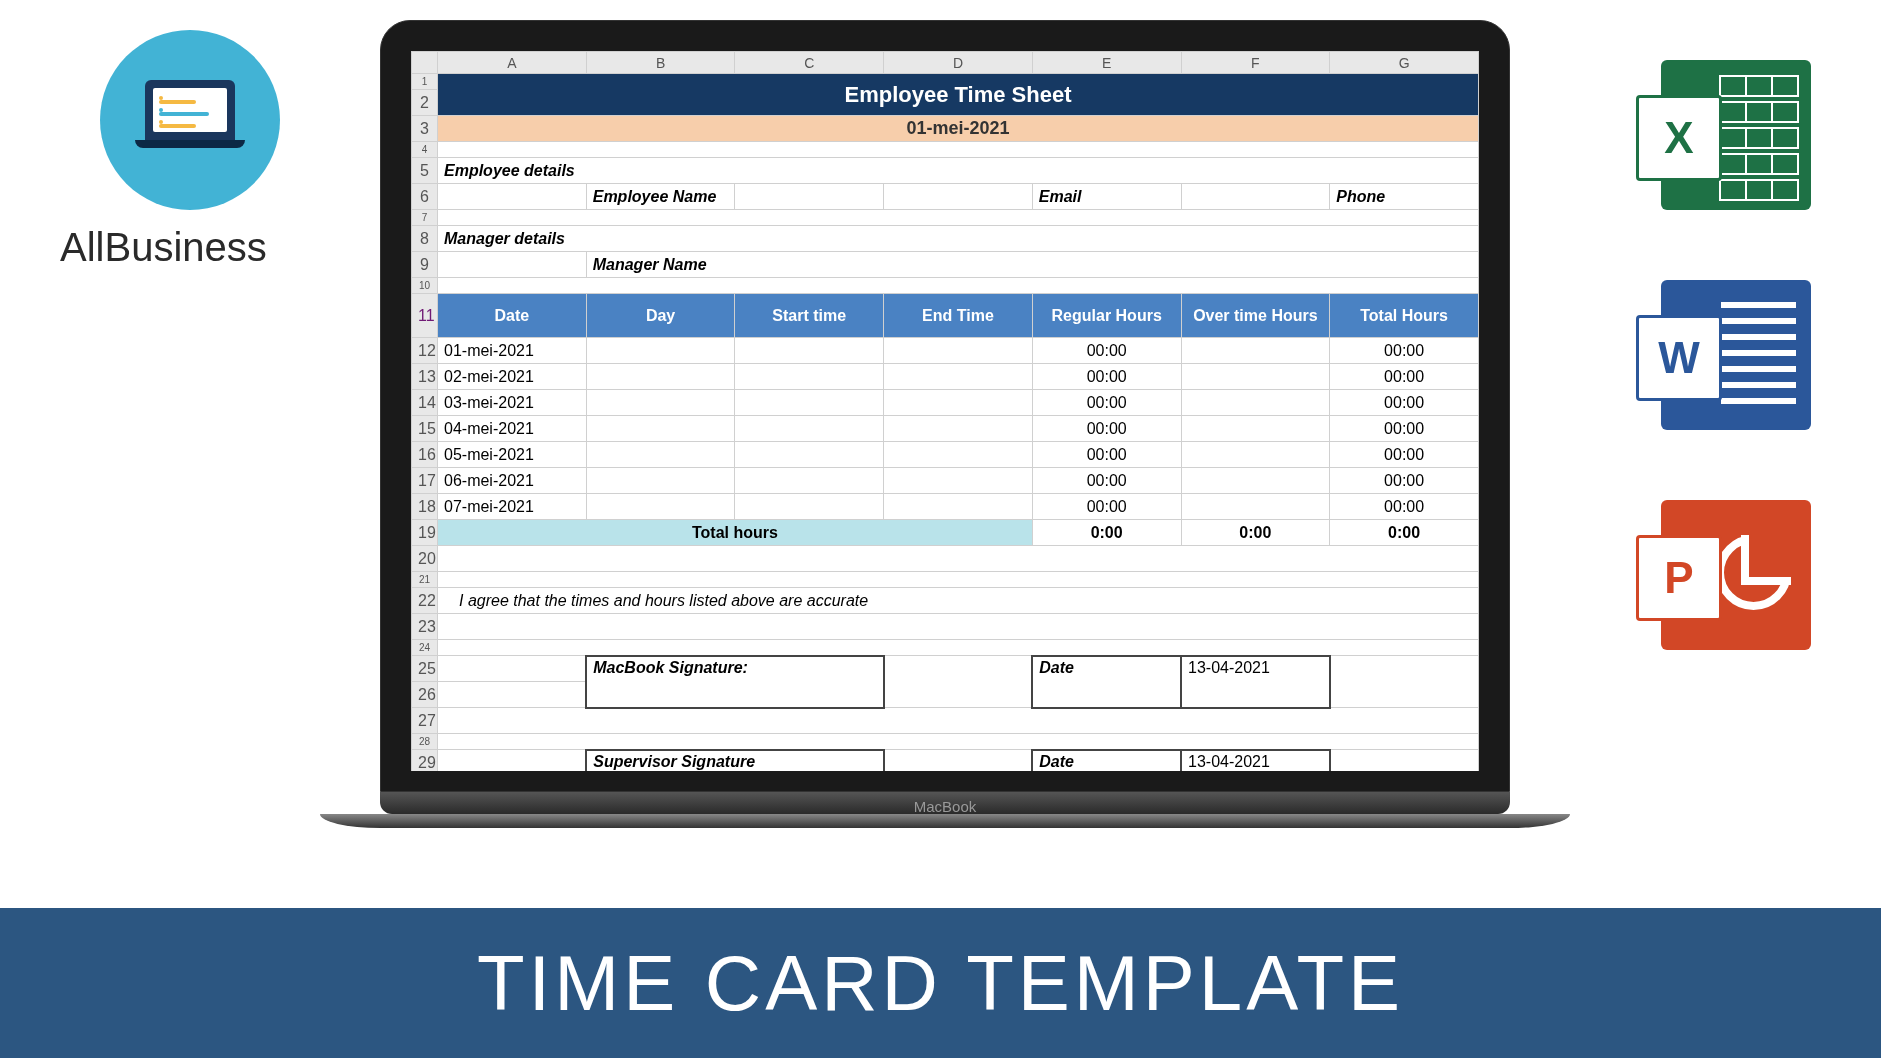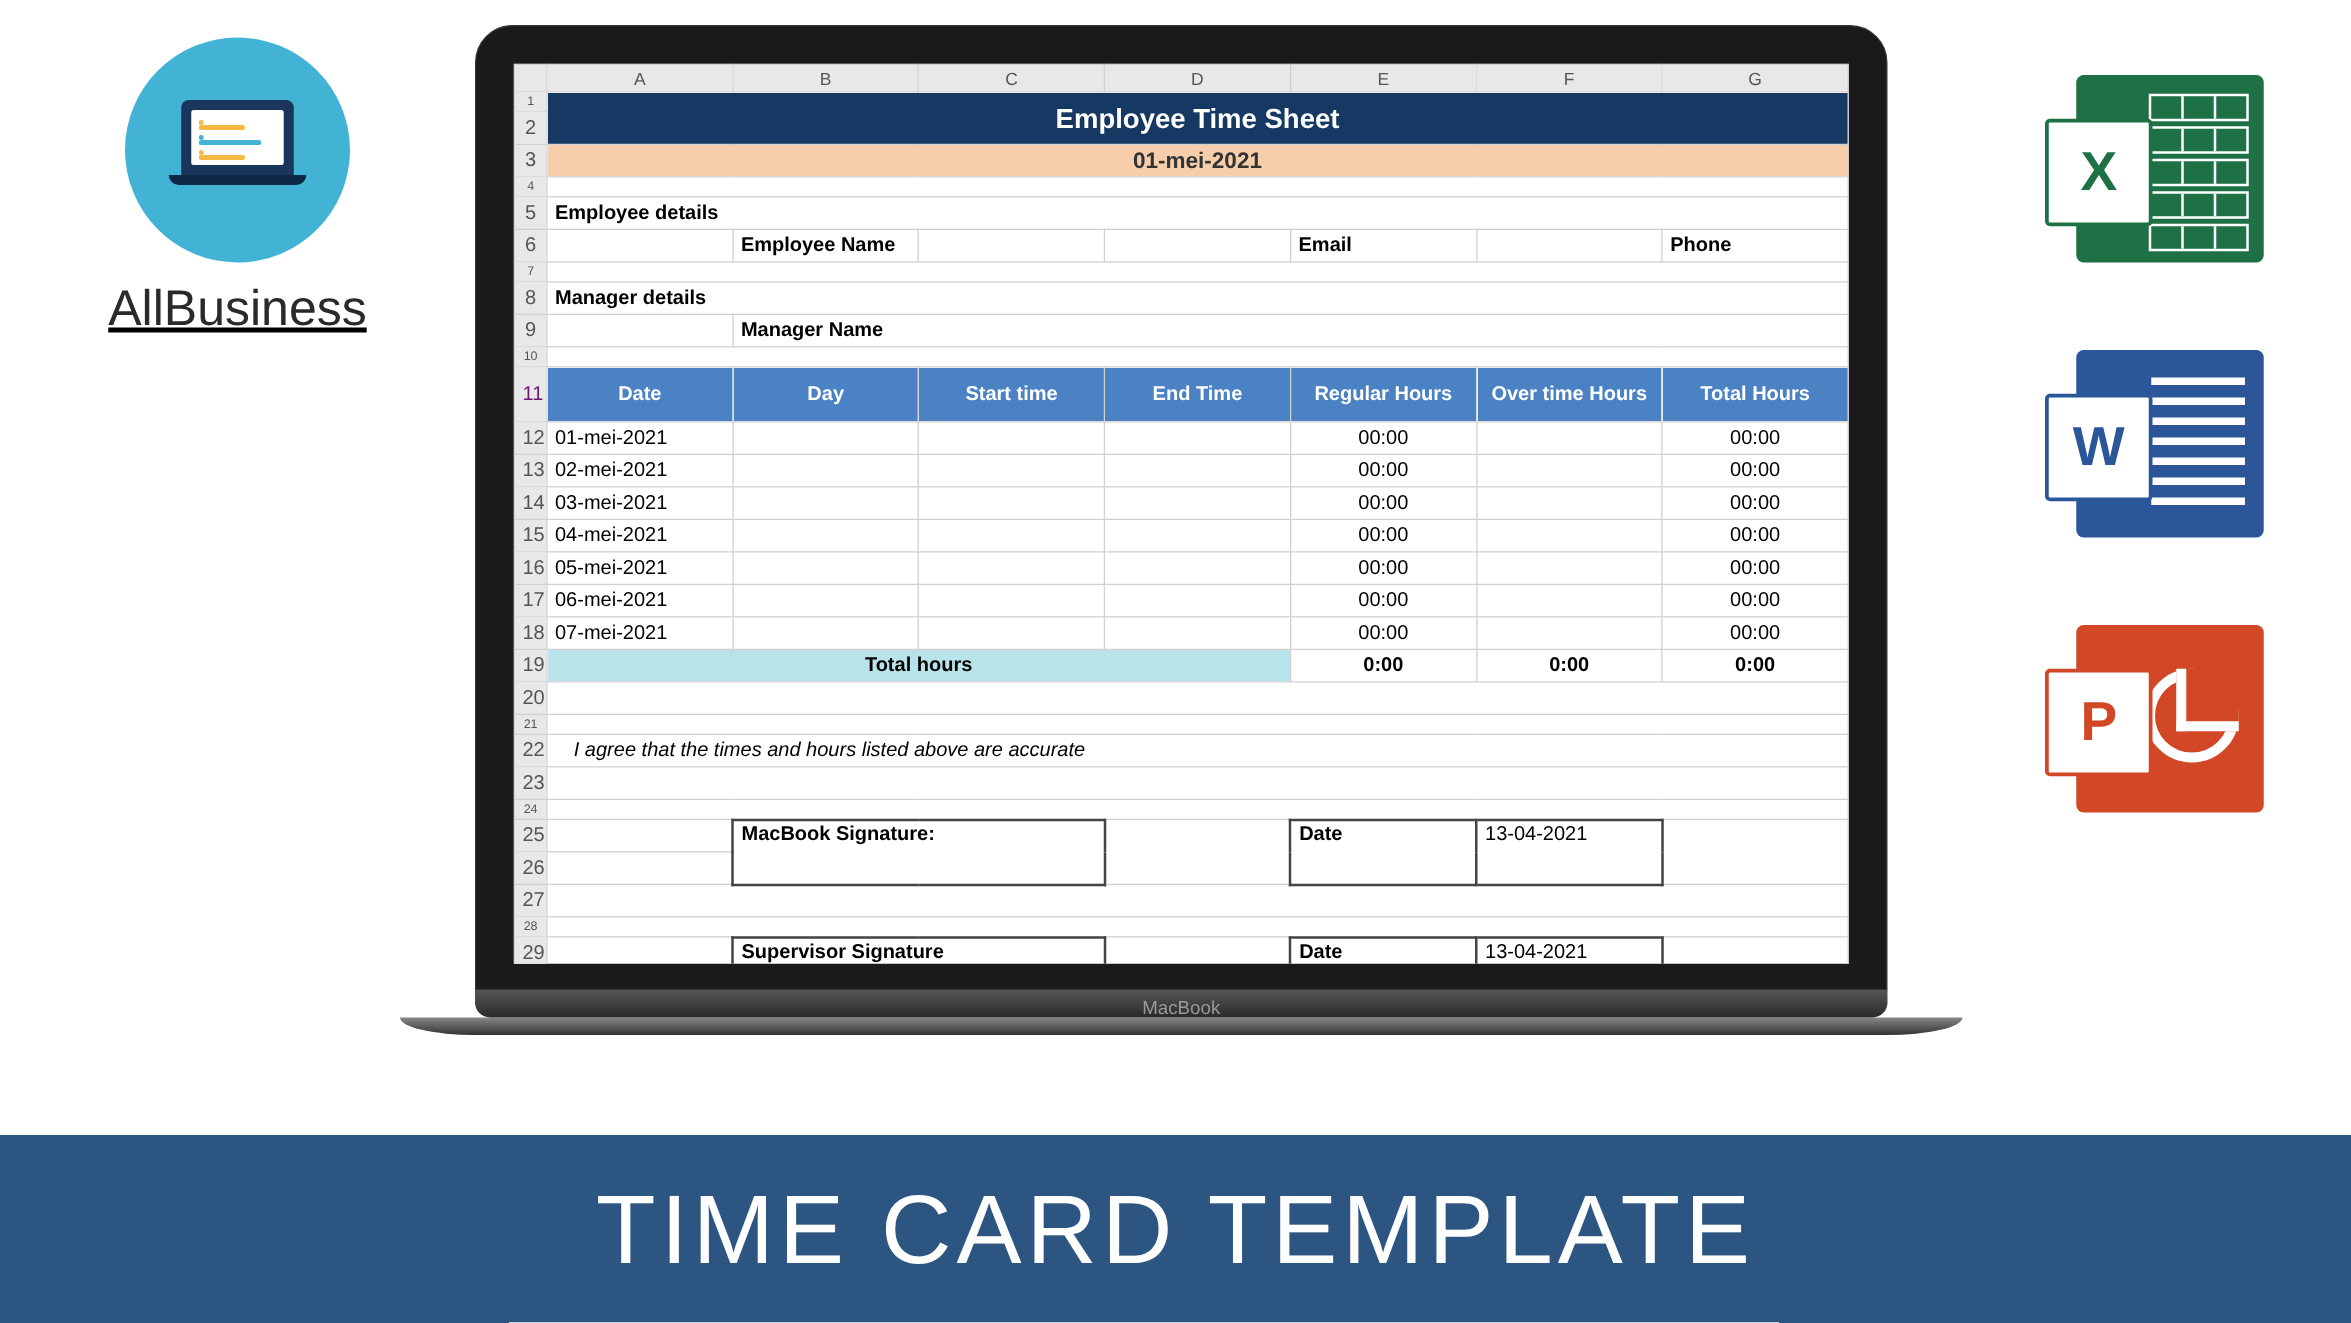--- a/index.html
+++ b/index.html
@@ -11,22 +11,20 @@
     height: 1058px;
     position: relative;
     overflow: hidden;
   }
   
   .logo-area {
     position: absolute;
     top: 30px;
     left: 60px;
     width: 260px;
-    text-align: center;
-    text-decoration: underline;
   }
   .logo-circle {
     width: 180px;
     height: 180px;
     background: #42b3d5;
     border-radius: 50%;
     margin: 0 auto;
     display: flex;
     align-items: center;
     justify-content: center;
@@ -87,21 +85,21 @@
     border-radius: 0 0 60px 60px / 0 0 14px 14px;
     margin: 0 -60px;
   }
   
   .sheet { font-size: 16px; }
   .sheet table { border-collapse: collapse; width: 100%; table-layout: fixed;}
   .sheet td, .sheet th { border: 1px solid #d0d0d0; height: 26px; padding: 2px 6px; box-sizing: border-box; font-size: 16px; white-space: nowrap; overflow: hidden;}
   .col-hdr td { background: #e8e8e8; text-align: center; color: #555; font-size: 14px; height: 22px;}
   .row-num { width: 26px; background: #e8e8e8; text-align: center; color: #555; font-size: 13px;}
   .date-row td.content { background: #f7ceab; color: #333; font-weight: bold; text-align: center; font-size: 18px;}
-  .section-hdr { font-weight: bold; }
+  .section-hdr { font-weight: bold; font-style: italic; }
   .tbl-hdr td.content { background: #4a82c3; color: #fff; font-weight: bold; text-align: center; height: 44px; vertical-align: middle;}
   .data-row td.content { text-align: left;}
   .data-row td.content.center { text-align: center;}
   .total-row td.label { background: #b9e3ea; font-weight: bold; text-align: center;}
   .total-row td.val { font-weight: bold; text-align: center;}
   .agree td.content { font-style: italic; padding-left: 21px;}
   .sig-box { border: 2px solid #444 !important;}
   .small-row td { height: 12px !important; font-size: 10px;}
   
   .right-icons {

